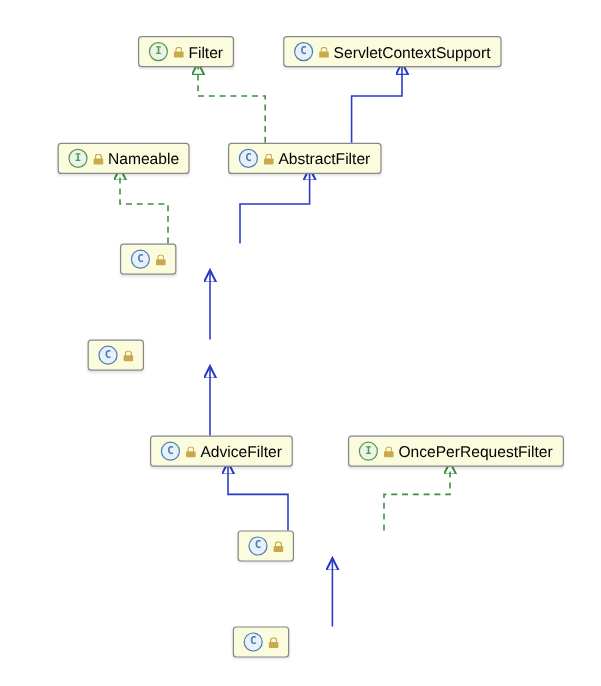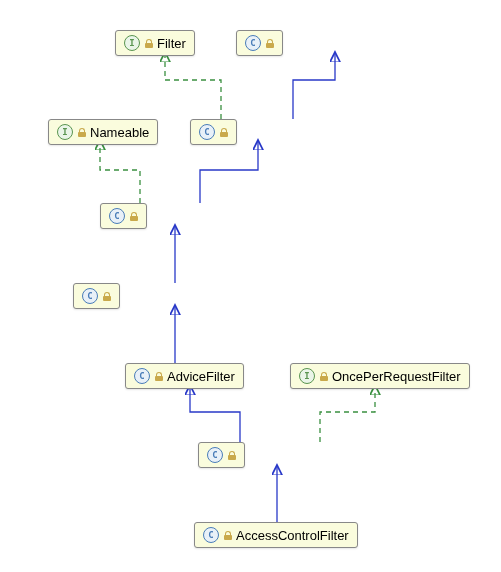--- a/index.html
+++ b/index.html
@@ -38,29 +38,31 @@
 </svg>
 
 <div class="node" style="left:115px;top:30px">
       <span class="type-icon type-i">I</span>
       <span class="lock"></span>
       <span>Filter</span>
     </div>
 <div class="node" style="left:236px;top:30px">
       <span class="type-icon type-c">C</span>
       <span class="lock"></span>
+      <span>ServletContextSupport</span>
     </div>
 <div class="node" style="left:48px;top:119px">
       <span class="type-icon type-i">I</span>
       <span class="lock"></span>
       <span>Nameable</span>
     </div>
 <div class="node" style="left:190px;top:119px">
       <span class="type-icon type-c">C</span>
       <span class="lock"></span>
+      <span>AbstractFilter</span>
     </div>
 <div class="node" style="left:100px;top:203px">
       <span class="type-icon type-c">C</span>
       <span class="lock"></span>
     </div>
 <div class="node" style="left:73px;top:283px">
       <span class="type-icon type-c">C</span>
       <span class="lock"></span>
     </div>
 <div class="node" style="left:125px;top:363px">
@@ -73,15 +75,14 @@
       <span class="lock"></span>
       <span>OncePerRequestFilter</span>
     </div>
 <div class="node" style="left:198px;top:442px">
       <span class="type-icon type-c">C</span>
       <span class="lock"></span>
     </div>
 <div class="node" style="left:194px;top:522px">
       <span class="type-icon type-c">C</span>
       <span class="lock"></span>
-      <span>AccessControlFilter</span>
     </div>
 </div>
 
 </body></html>

